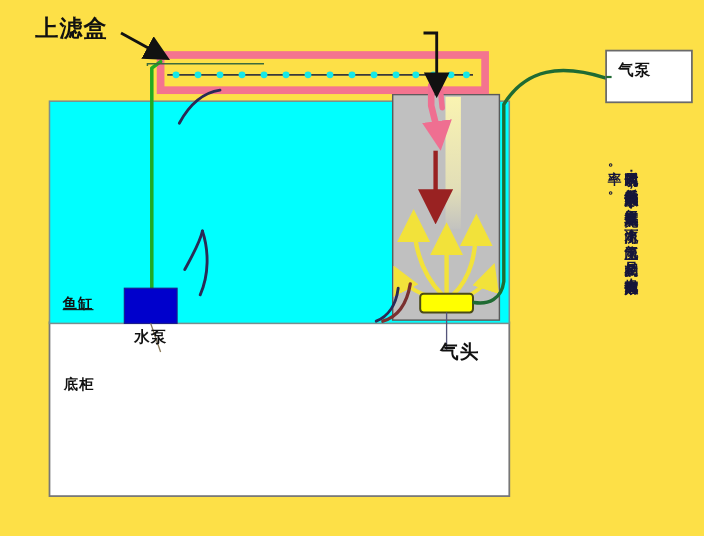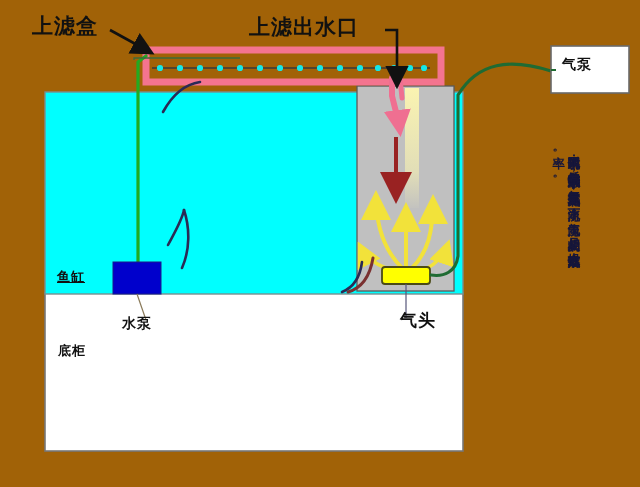--- a/index.html
+++ b/index.html
@@ -4,21 +4,21 @@
 <style>
   html, body {
     margin: 0;
     padding: 0;
     background: #ffffff;
   }
   #canvas {
     position: relative;
     width: 640px;
     height: 487px;
-    background: #a16207;
+    background: #fde047;
     overflow: hidden;
     font-family: "DejaVu Sans", sans-serif;
   }
   svg.layer {
     position: absolute;
     left: 0;
     top: 0;
     width: 640px;
     height: 487px;
   }
@@ -57,21 +57,21 @@
   }
   #label-bottom-cabinet {
     left: 58px;
     top: 312px;
     font-size: 13px;
     letter-spacing: 1px;
     margin-top: 32px;
   }
   #label-water-pump {
     left: 122px;
-    top: 316px;
+    top: 300px;
     font-size: 14px;
     letter-spacing: 1px;
   }
   #label-air-stone {
     left: 400px;
     top: 312px;
     font-size: 17px;
     letter-spacing: 1px;
   }
   #note-block {
@@ -206,21 +206,20 @@
 
     <path d="M110 30 L150 52" stroke="#111111" stroke-width="2.6" fill="none" marker-end="url(#arrowBlack)"></path>
 
     <path d="M385 30 L397 30 L397 84" stroke="#111111" stroke-width="2.6" fill="none" marker-end="url(#arrowBlack)"></path>
 
     <path d="M551 70 L556 70" stroke="#1f6b33" stroke-width="2" fill="none"></path>
   </svg>
 
   <div class="lbl" id="label-top-filter-box">上滤盒</div>
 
-  <div class="lbl" id="label-filter-outlet">上滤出水口</div>
 
   <div class="lbl" id="label-air-pump">气泵</div>
 
   <div class="lbl" id="label-fish-tank">鱼缸</div>
 
   <div class="lbl" id="label-bottom-cabinet">底柜</div>
 
   <div class="lbl" id="label-water-pump">水泵</div>
 
   <div class="lbl" id="label-air-stone">气头</div>

